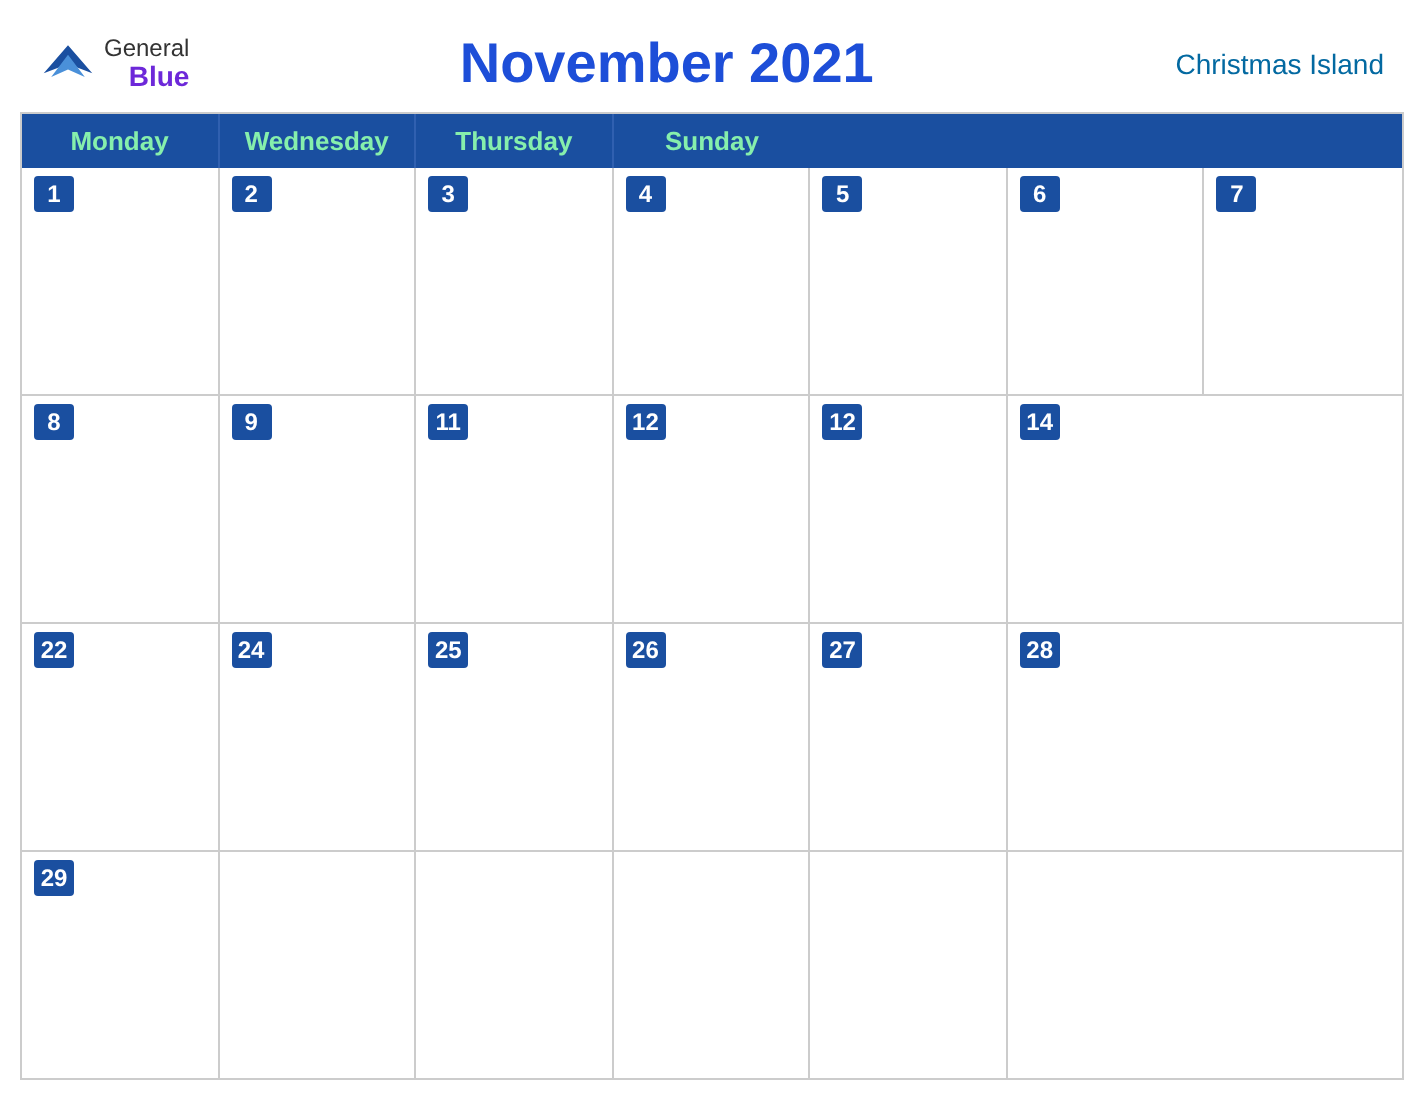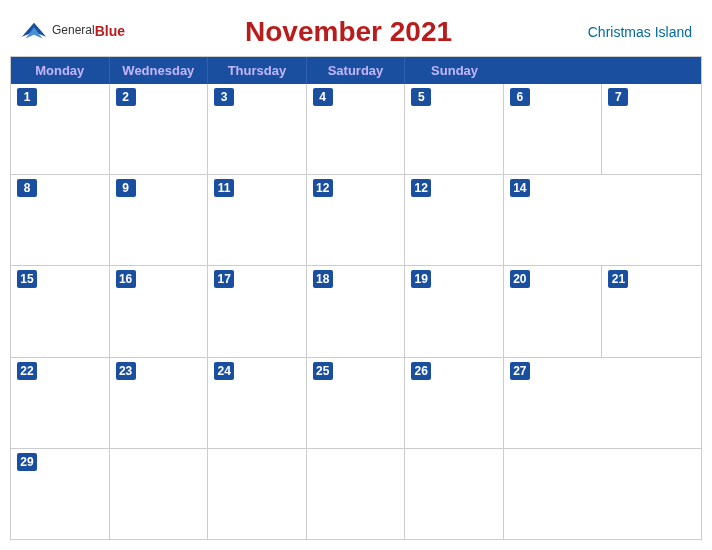--- a/index.html
+++ b/index.html
@@ -21,44 +21,45 @@
     }
 
     .logo {
       display: flex;
       align-items: center;
       gap: 4px;
     }
 
     .logo-text {
       display: flex;
-      flex-direction: row;
+      flex-direction: column;
       line-height: 1.1;
+      text-align: right;
     }
 
     .logo-general {
       font-size: 12px;
       color: #333;
       font-weight: normal;
     }
 
     .logo-blue {
       font-size: 14px;
-      color: #b91c1c;
+      color: #6d28d9;
       font-weight: bold;
     }
 
     .logo-bird {
       width: 28px;
       height: 28px;
     }
 
     .title {
       font-size: 28px;
-      color: #b91c1c;
+      color: #1d4ed8;
       font-weight: bold;
       text-align: center;
       flex: 1;
     }
 
     .region {
       font-size: 14px;
       color: #0369a1;
       text-align: right;
       min-width: 120px;
@@ -71,21 +72,21 @@
       border: 1px solid #ccc;
     }
 
     .day-headers {
       display: grid;
       grid-template-columns: repeat(7, 1fr);
       background: #1a4fa0;
     }
 
     .day-header {
-      color: #c4b5fd;
+      color: #86efac;
       font-size: 13px;
       font-weight: bold;
       text-align: center;
       padding: 6px 2px;
       border-right: 1px solid #3060b0;
     }
 
     .day-header:last-child {
       border-right: none;
     }
@@ -152,21 +153,20 @@
   </div>
   <div class="title">November 2021</div>
   <div class="region">Christmas Island</div>
 </div>
 
 <div class="calendar">
   <div class="day-headers">
     <div class="day-header">Monday</div>
     <div class="day-header">Wednesday</div>
     <div class="day-header">Thursday</div>
-    <div class="day-header">Saturday</div>
     <div class="day-header">Sunday</div>
   </div>
   <div class="calendar-body" id="calendar-body">
   <div class="calendar-row">
         <div class="calendar-cell">
           <div class="cell-number">1</div>
         </div>
         <div class="calendar-cell">
           <div class="cell-number">2</div>
         </div>
@@ -201,59 +201,36 @@
         </div>
         <div class="calendar-cell">
           <div class="cell-number">12</div>
         </div>
         <div class="calendar-cell">
           <div class="cell-number">14</div>
         </div>
       </div>
       <div class="calendar-row">
         <div class="calendar-cell">
-          <div class="cell-number">15</div>
-        </div>
-        <div class="calendar-cell">
-          <div class="cell-number">16</div>
-        </div>
-        <div class="calendar-cell">
-          <div class="cell-number">17</div>
-        </div>
-        <div class="calendar-cell">
-          <div class="cell-number">18</div>
-        </div>
-        <div class="calendar-cell">
-          <div class="cell-number">19</div>
-        </div>
-        <div class="calendar-cell">
-          <div class="cell-number">20</div>
-        </div>
-        <div class="calendar-cell">
-          <div class="cell-number">21</div>
-        </div>
-      </div>
-      <div class="calendar-row">
-        <div class="calendar-cell">
           <div class="cell-number">22</div>
         </div>
         <div class="calendar-cell">
-          <div class="cell-number">23</div>
-        </div>
-        <div class="calendar-cell">
           <div class="cell-number">24</div>
         </div>
         <div class="calendar-cell">
           <div class="cell-number">25</div>
         </div>
         <div class="calendar-cell">
           <div class="cell-number">26</div>
         </div>
         <div class="calendar-cell">
           <div class="cell-number">27</div>
+        </div>
+        <div class="calendar-cell">
+          <div class="cell-number">28</div>
         </div>
       </div>
       <div class="calendar-row">
         <div class="calendar-cell">
           <div class="cell-number">29</div>
         </div>
         <div class="calendar-cell cell-empty"></div>
         <div class="calendar-cell cell-empty"></div>
         <div class="calendar-cell cell-empty"></div>
         <div class="calendar-cell cell-empty"></div>

